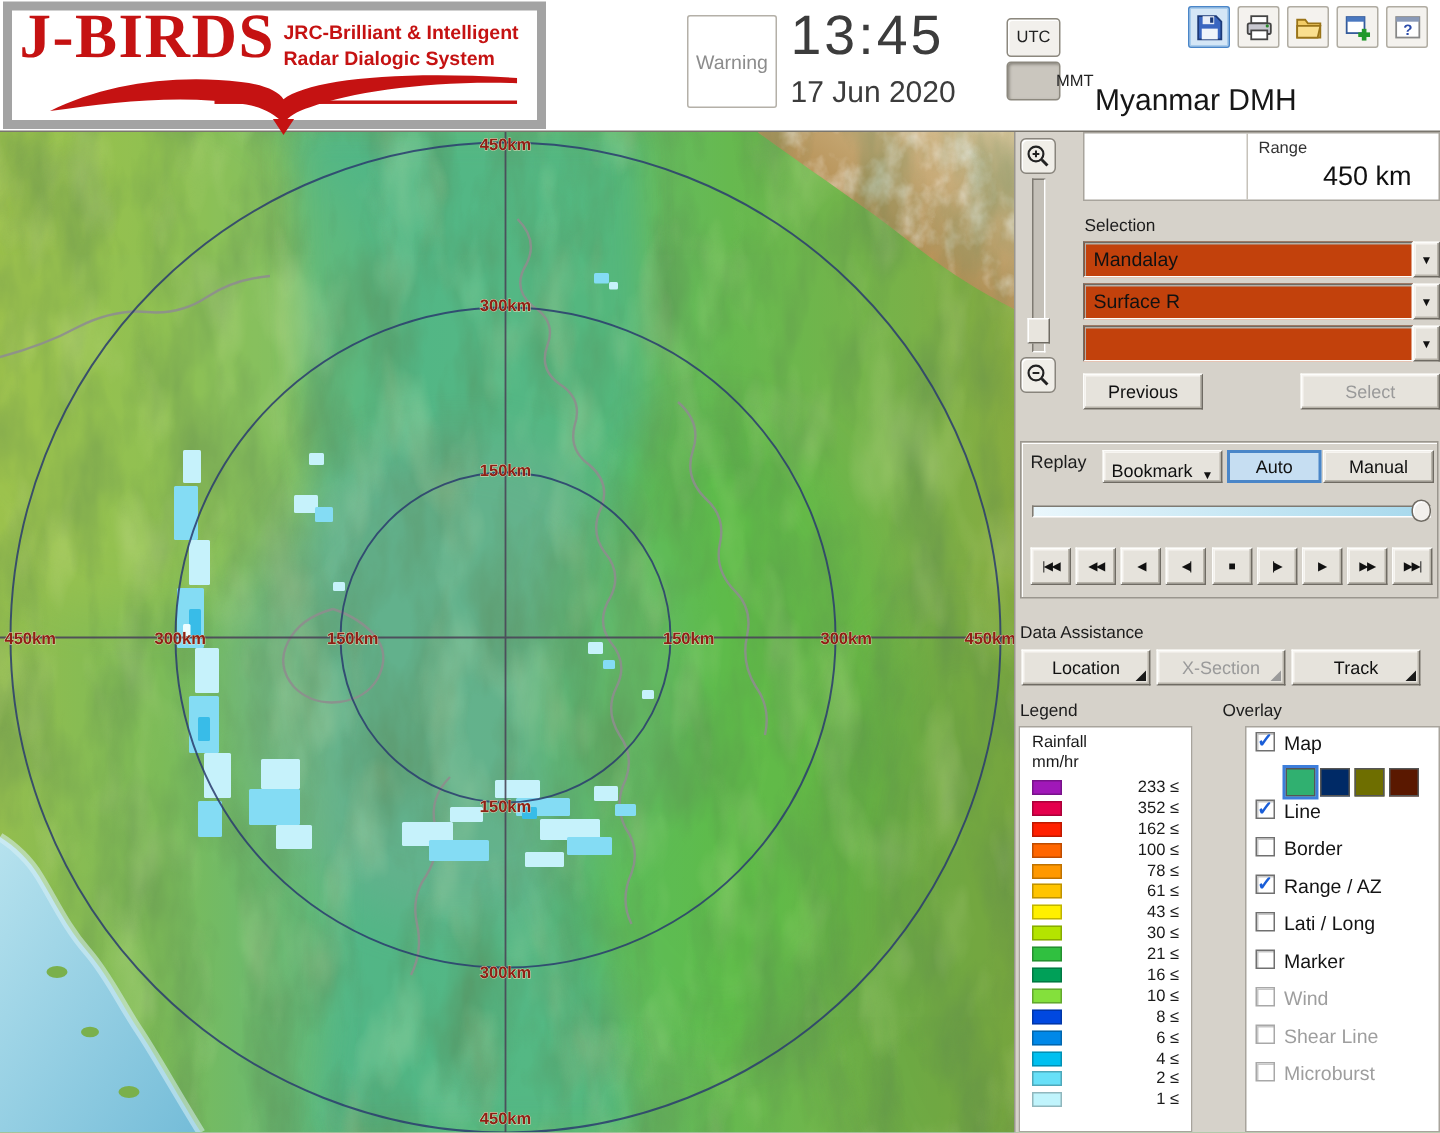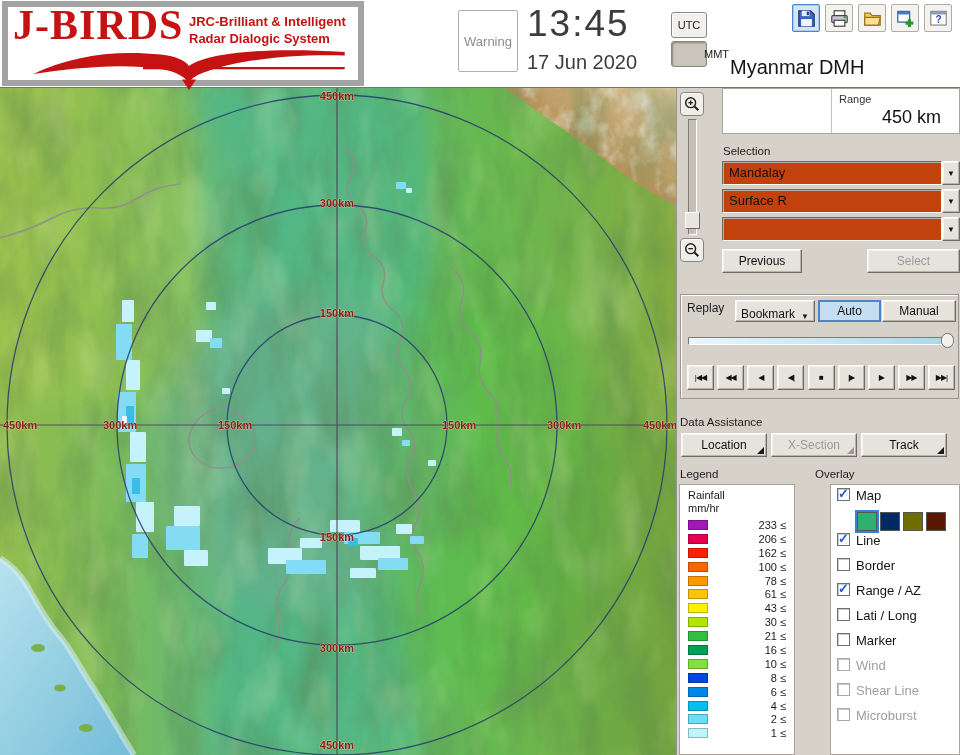--- a/index.html
+++ b/index.html
@@ -418,21 +418,21 @@
       <div class="legend-box">
         <div class="legend-title">Rainfall</div>
         <div class="legend-title">mm/hr</div>
         <div class="legend-rows">
           <div class="lg-row">
               <span class="lg-sw" style="background: rgb(160, 24, 184);"></span>
               <span class="lg-val">233 ≤</span>
             </div>
           <div class="lg-row">
               <span class="lg-sw" style="background: rgb(228, 0, 76);"></span>
-              <span class="lg-val">206 ≤</span>
+              <span class="lg-val">352 ≤</span>
             </div>
           <div class="lg-row">
               <span class="lg-sw" style="background: rgb(255, 32, 0);"></span>
               <span class="lg-val">162 ≤</span>
             </div>
           <div class="lg-row">
               <span class="lg-sw" style="background: rgb(255, 102, 0);"></span>
               <span class="lg-val">100 ≤</span>
             </div>
           <div class="lg-row">

